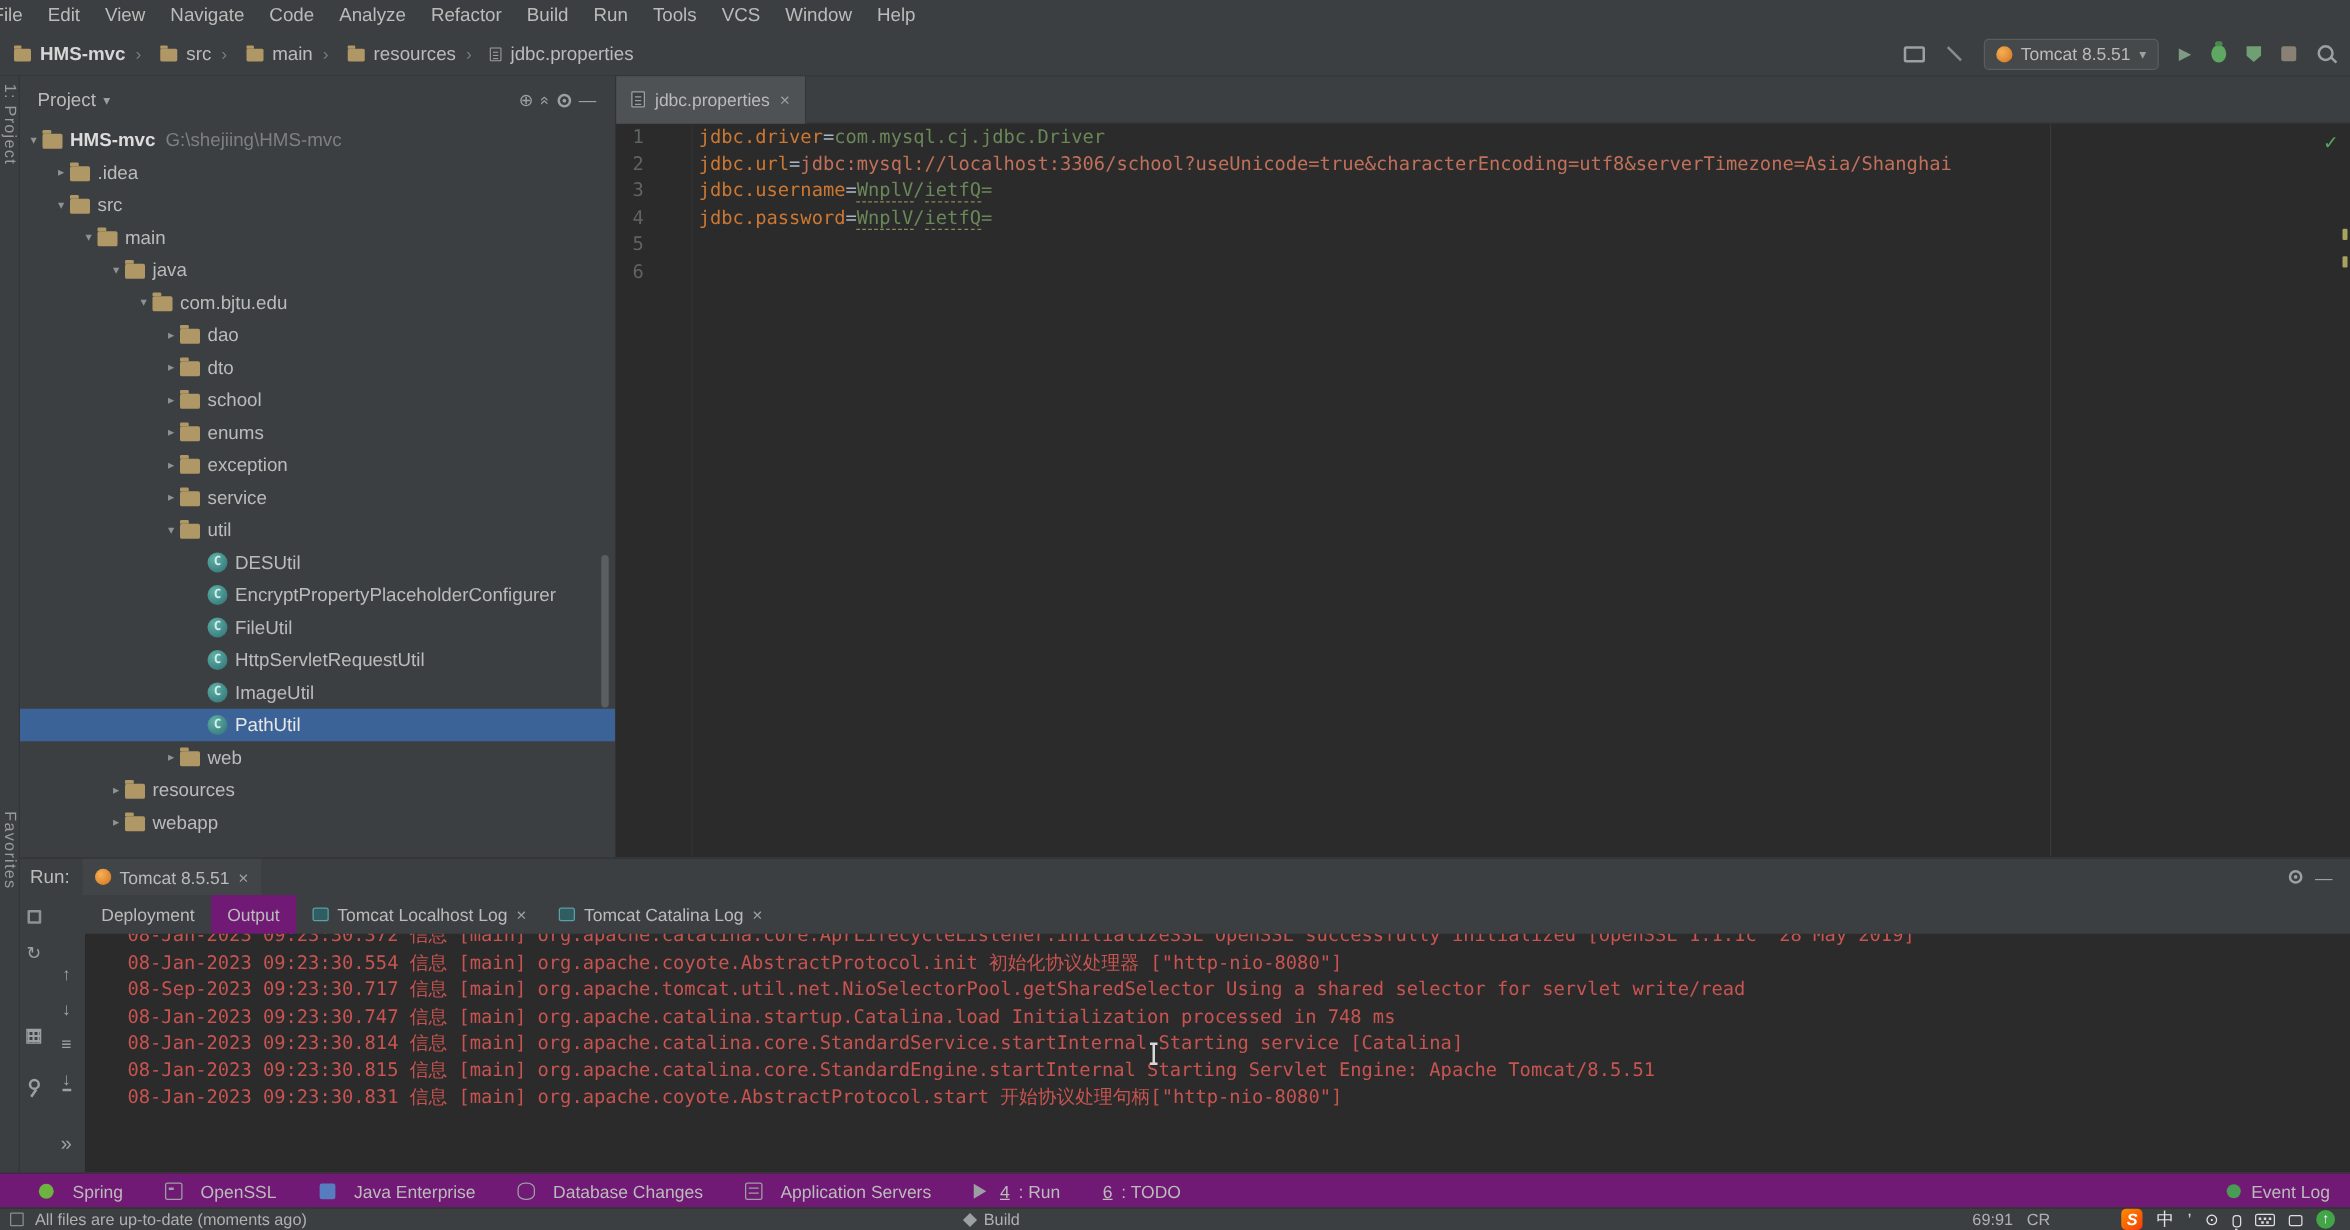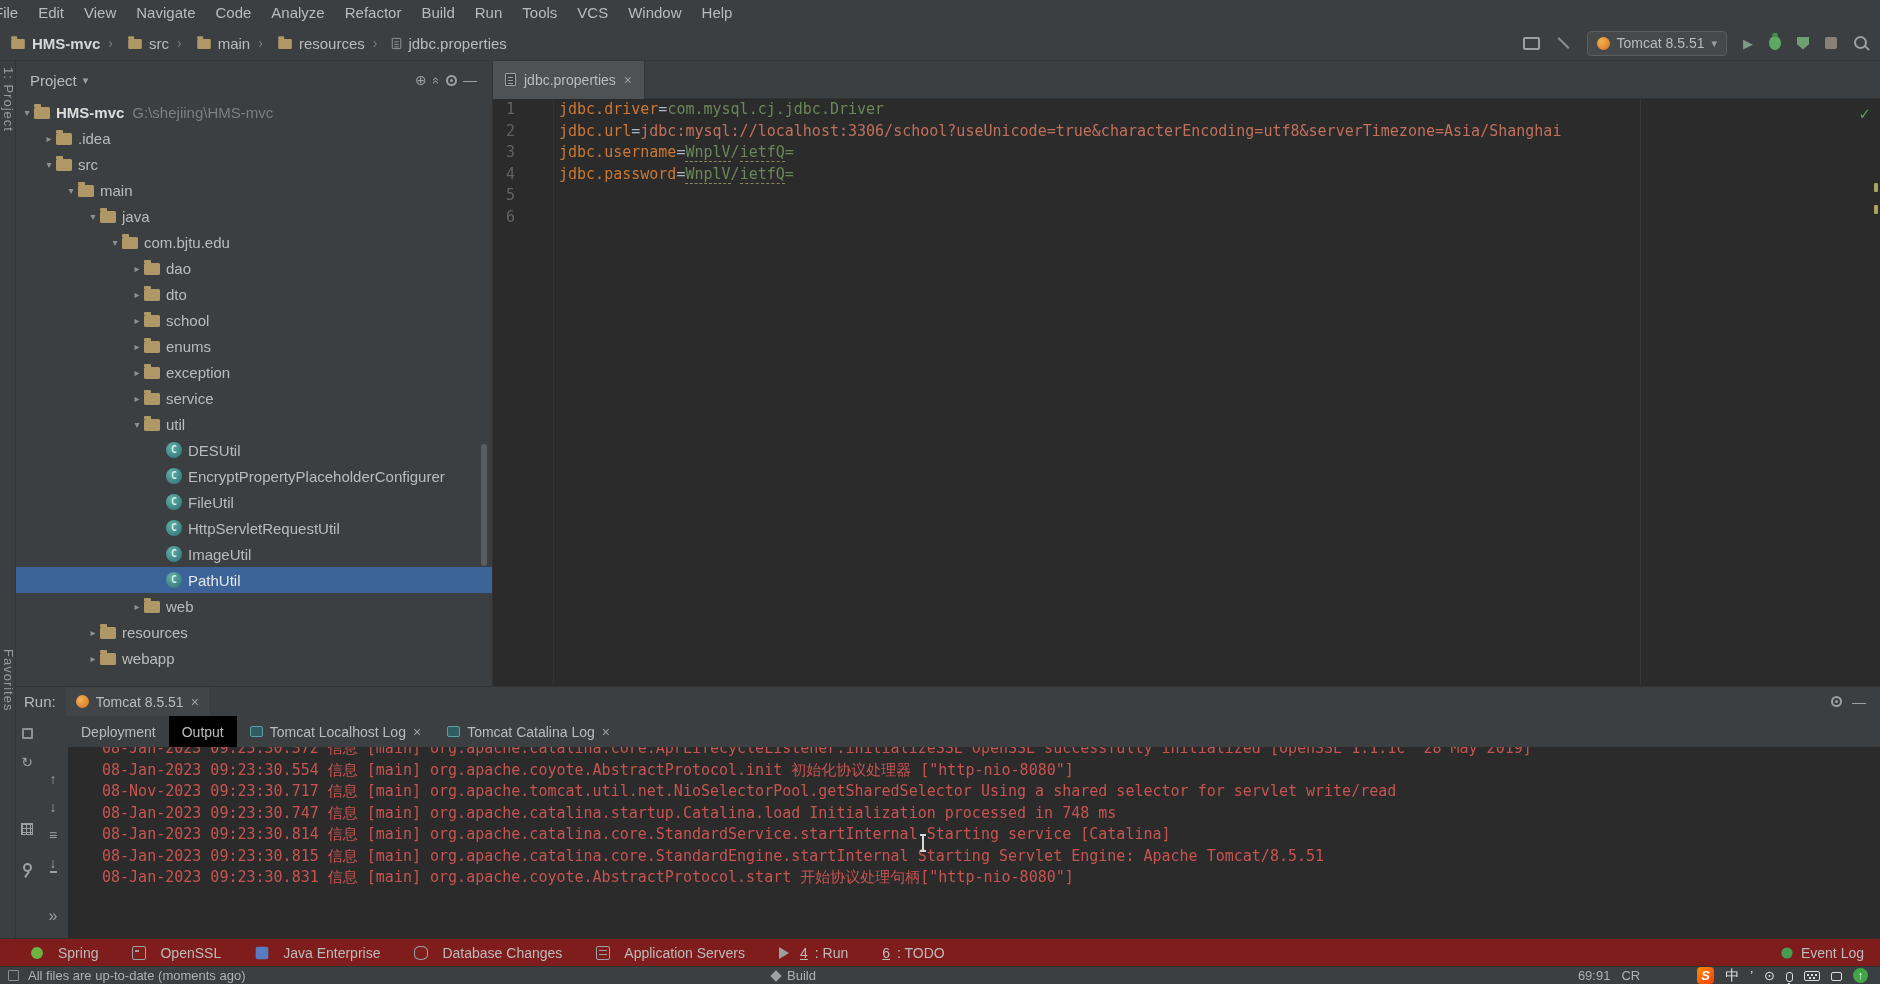--- a/index.html
+++ b/index.html
@@ -95,32 +95,32 @@
   .ticon{color:#9da0a3;font-size:14px;line-height:14px}
   .sq-css{width:11px;height:11px;border:2px solid #8f9294;border-radius:1px}
   .grid-css{width:12px;height:12px;border:1.5px solid #9da0a3;background:linear-gradient(#9da0a3 1.5px,transparent 1.5px),linear-gradient(90deg,#9da0a3 1.5px,transparent 1.5px);background-size:4px 4px;margin-top:38px}
   .pin-css{width:9px;height:9px;border:2px solid #9da0a3;border-radius:50%;position:relative;margin-top:12px}
   .pin-css::after{content:"";position:absolute;top:6px;left:1px;width:2px;height:7px;background:#9da0a3;transform:rotate(35deg)}
   .scrollend{border-bottom:2px solid #9da0a3;padding-bottom:1px}
   .more{margin-top:22px;font-size:16px}
   .rp-right{flex:1;display:flex;flex-direction:column;min-width:0}
   .rp-tabs{height:31px;display:flex;align-items:center}
   .run-tab2{height:31px;display:flex;align-items:center;gap:7px;padding:0 13px;font-size:14px}
-  .run-tab2.active{background:#000000}
+  .run-tab2.active{background:#701a75}
   .tab-ico{width:13px;height:11px}
   .ico-console{background:#2f5d61;border:1px solid #5aa0a5;border-radius:2px}
   .console{flex:1;background:#2b2b2b;overflow:hidden;position:relative;font-size:15px;line-height:21.5px;color:#c75450}
   .console-inner{margin-top:-9px;padding-left:34px}
   .cline{height:21.5px;white-space:pre}
   .ibeam{position:absolute;left:854px;top:88px;width:2px;height:16px;background:#d8d8d8}
   .ibeam::before,.ibeam::after{content:"";position:absolute;left:-2px;width:6px;height:2px;background:#d8d8d8}
   .ibeam::before{top:-1px}.ibeam::after{bottom:-1px}
 
   
-  #bottom-bar{position:absolute;left:0;top:938px;width:1880px;height:28px;background:#7f1d1d;border-top:1px solid #323232;display:flex;align-items:center;padding:0 16px}
+  #bottom-bar{position:absolute;left:0;top:938px;width:1880px;height:28px;background:#701a75;border-top:1px solid #323232;display:flex;align-items:center;padding:0 16px}
   .bb-left{display:flex;align-items:center;gap:34px;margin-left:14px}
   .bb-item{display:flex;align-items:center;gap:7px;font-size:14px;white-space:nowrap;cursor:default}
   .mn{text-decoration:underline}
   .bb-right{margin-left:auto}
   .bico{width:14px;height:14px;display:inline-block;position:relative;flex:0 0 14px}
   .ico-spring{border-radius:50%;background:#6db33f;transform:scale(.85)}
   .ico-terminal{border:1.5px solid #9da0a3;border-radius:2px}
   .ico-terminal::after{content:"";position:absolute;left:2px;top:3px;width:4px;height:2px;background:#9da0a3}
   .ico-javaee{background:#587cc0;border-radius:2px;transform:scale(.9)}
   .ico-db{border:1.5px solid #9da0a3;border-radius:45%/35%}
@@ -486,21 +486,21 @@
               <span class="tab-ico ico-console"></span>
               <span>Tomcat Catalina Log</span>
               <span class="close">×</span>
             </div>
           </div>
         <div class="console">
           <div class="console-inner mono">
 
           <div class="cline">08-Jan-2023 09:23:30.372 信息 [main] org.apache.catalina.core.AprLifecycleListener.initializeSSL OpenSSL successfully initialized [OpenSSL 1.1.1c  28 May 2019]</div>
               <div class="cline">08-Jan-2023 09:23:30.554 信息 [main] org.apache.coyote.AbstractProtocol.init 初始化协议处理器 ["http-nio-8080"]</div>
-              <div class="cline">08-Nov-2023 09:23:30.717 信息 [main] org.apache.tomcat.util.net.NioSelectorPool.getSharedSelector Using a shared selector for servlet write/read</div>
+              <div class="cline">08-Sep-2023 09:23:30.717 信息 [main] org.apache.tomcat.util.net.NioSelectorPool.getSharedSelector Using a shared selector for servlet write/read</div>
               <div class="cline">08-Jan-2023 09:23:30.747 信息 [main] org.apache.catalina.startup.Catalina.load Initialization processed in 748 ms</div>
               <div class="cline">08-Jan-2023 09:23:30.814 信息 [main] org.apache.catalina.core.StandardService.startInternal Starting service [Catalina]</div>
               <div class="cline">08-Jan-2023 09:23:30.815 信息 [main] org.apache.catalina.core.StandardEngine.startInternal Starting Servlet Engine: Apache Tomcat/8.5.51</div>
               <div class="cline">08-Jan-2023 09:23:30.831 信息 [main] org.apache.coyote.AbstractProtocol.start 开始协议处理句柄["http-nio-8080"]</div>
             </div>
           <span class="ibeam"></span>
         </div>
       </div>
     </div>
   </div>

